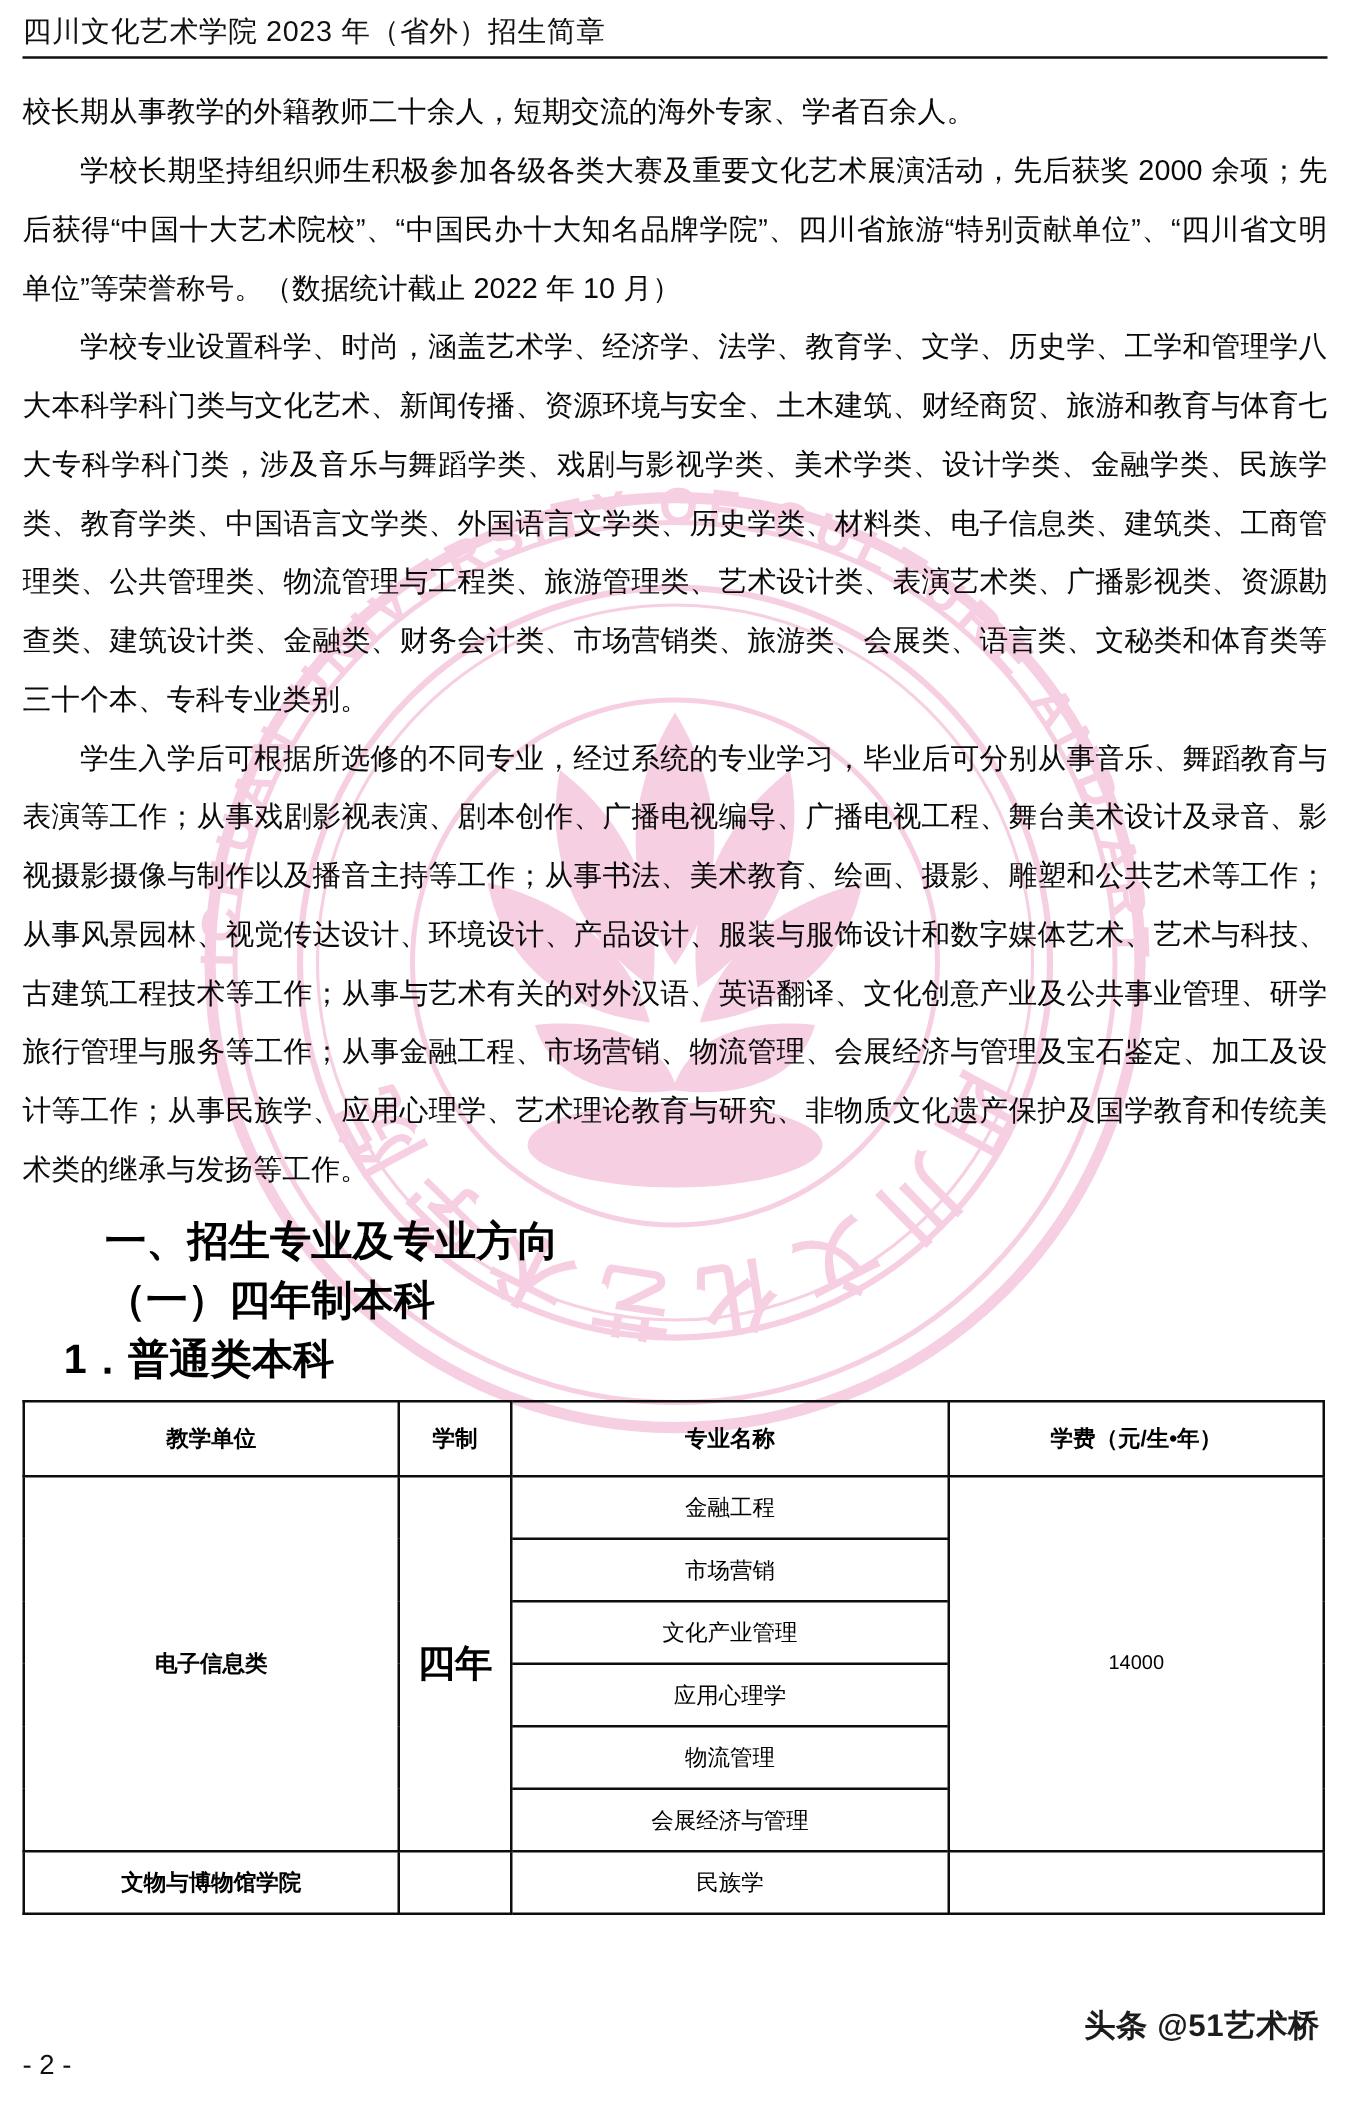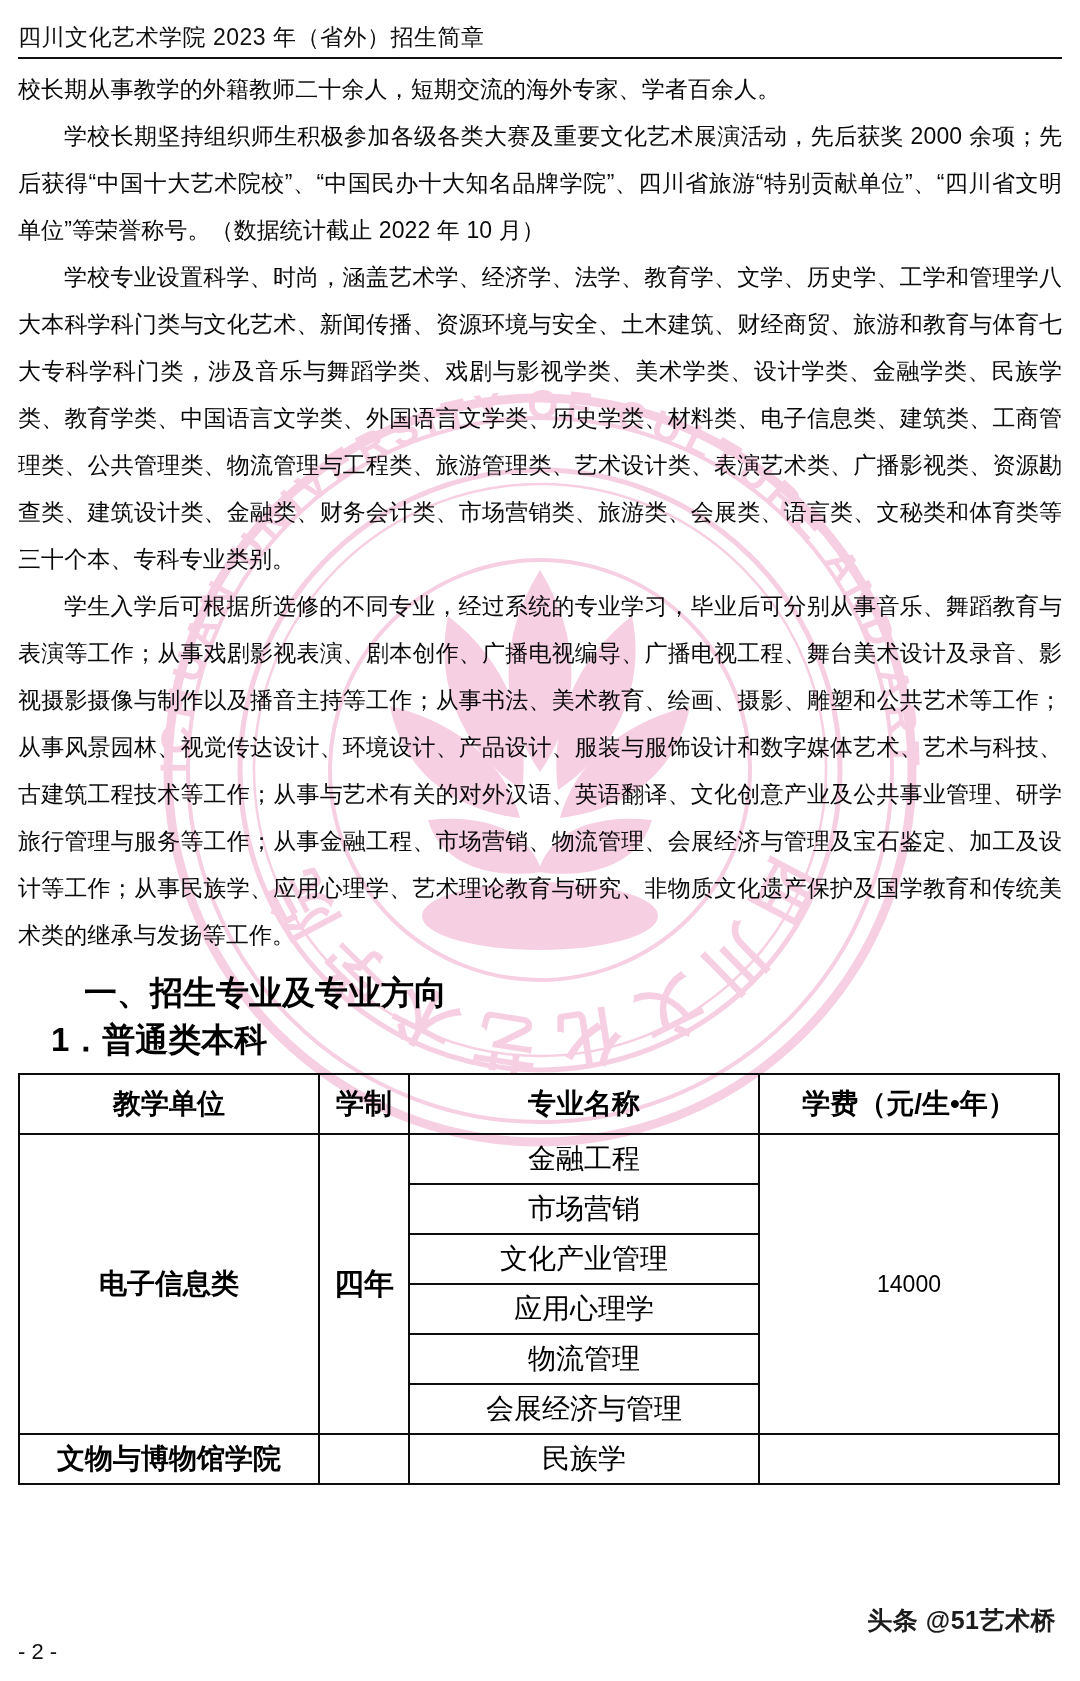--- a/index.html
+++ b/index.html
@@ -29,21 +29,21 @@
     z-index: 0;
     pointer-events: none;
     opacity: 1;
   }
   .watermark svg { display: block; width: 100%; height: 100%; }
 
   
   .doc-header {
     position: absolute;
     left: 18px;
-    top: 20px;
+    top: 8px;
     width: 1044px;
     z-index: 2;
   }
   .doc-header-title {
     font-size: 23px;
     line-height: 34px;
     letter-spacing: 0.5px;
     color: #111;
     white-space: nowrap;
   }
@@ -89,21 +89,21 @@
   table.majors {
     border-collapse: collapse;
     width: 1040px;
     margin-top: 10px;
     table-layout: fixed;
   }
   table.majors td, table.majors th {
     border: 2px solid #0d0d0d;
     text-align: center;
     vertical-align: middle;
-    font-size: 28px;
+    font-size: 18px;
     color: #000;
     padding: 0;
     background: transparent;
   }
   table.majors th {
     font-weight: bold;
     height: 58px;
   }
   table.majors td.unit {
     font-weight: bold;
@@ -111,21 +111,21 @@
   table.majors td.major {
     font-weight: normal;
     height: 48px;
   }
   table.majors td.years {
     font-weight: bold;
     font-size: 30px;
   }
   table.majors td.fee {
     font-weight: normal;
-    font-size: 23px;
+    font-size: 16px;
   }
   col.c-unit { width: 300px; }
   col.c-years { width: 90px; }
   col.c-major { width: 350px; }
   col.c-fee { width: 300px; }
 
   
   .footer-page {
     position: absolute;
     left: 18px;
@@ -197,20 +197,21 @@
 
     <p class="para indent">学校长期坚持组织师生积极参加各级各类大赛及重要文化艺术展演活动，先后获奖 2000 余项；先后获得“中国十大艺术院校”、“中国民办十大知名品牌学院”、四川省旅游“特别贡献单位”、“四川省文明单位”等荣誉称号。（数据统计截止 2022 年 10 月）</p>
 
     <p class="para indent">学校专业设置科学、时尚，涵盖艺术学、经济学、法学、教育学、文学、历史学、工学和管理学八大本科学科门类与文化艺术、新闻传播、资源环境与安全、土木建筑、财经商贸、旅游和教育与体育七大专科学科门类，涉及音乐与舞蹈学类、戏剧与影视学类、美术学类、设计学类、金融学类、民族学类、教育学类、中国语言文学类、外国语言文学类、历史学类、材料类、电子信息类、建筑类、工商管理类、公共管理类、物流管理与工程类、旅游管理类、艺术设计类、表演艺术类、广播影视类、资源勘查类、建筑设计类、金融类、财务会计类、市场营销类、旅游类、会展类、语言类、文秘类和体育类等三十个本、专科专业类别。</p>
 
     <p class="para indent">学生入学后可根据所选修的不同专业，经过系统的专业学习，毕业后可分别从事音乐、舞蹈教育与表演等工作；从事戏剧影视表演、剧本创作、广播电视编导、广播电视工程、舞台美术设计及录音、影视摄影摄像与制作以及播音主持等工作；从事书法、美术教育、绘画、摄影、雕塑和公共艺术等工作；从事风景园林、视觉传达设计、环境设计、产品设计、服装与服饰设计和数字媒体艺术、艺术与科技、古建筑工程技术等工作；从事与艺术有关的对外汉语、英语翻译、文化创意产业及公共事业管理、研学旅行管理与服务等工作；从事金融工程、市场营销、物流管理、会展经济与管理及宝石鉴定、加工及设计等工作；从事民族学、应用心理学、艺术理论教育与研究、非物质文化遗产保护及国学教育和传统美术类的继承与发扬等工作。</p>
 
     <div class="spacer-sm"></div>
 
     <p class="heading lvl1">一、招生专业及专业方向</p>
+    <p class="heading lvl2">（一）四年制本科</p>
     <p class="heading lvl3">1．普通类本科</p>
 
     <table class="majors">
       <colgroup>
         <col class="c-unit">
         <col class="c-years">
         <col class="c-major">
         <col class="c-fee">
       </colgroup>
       <thead>

